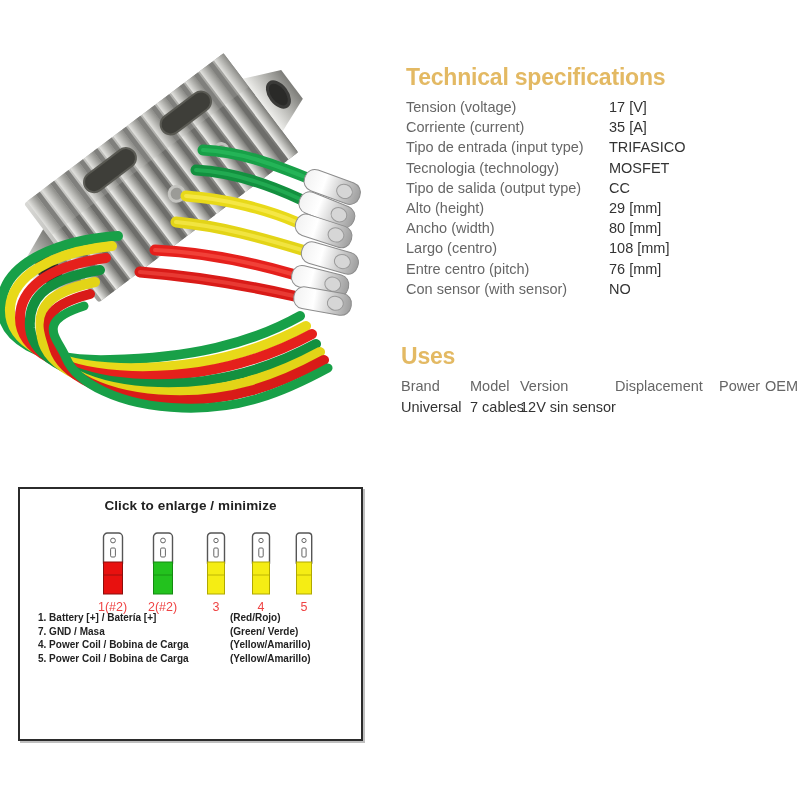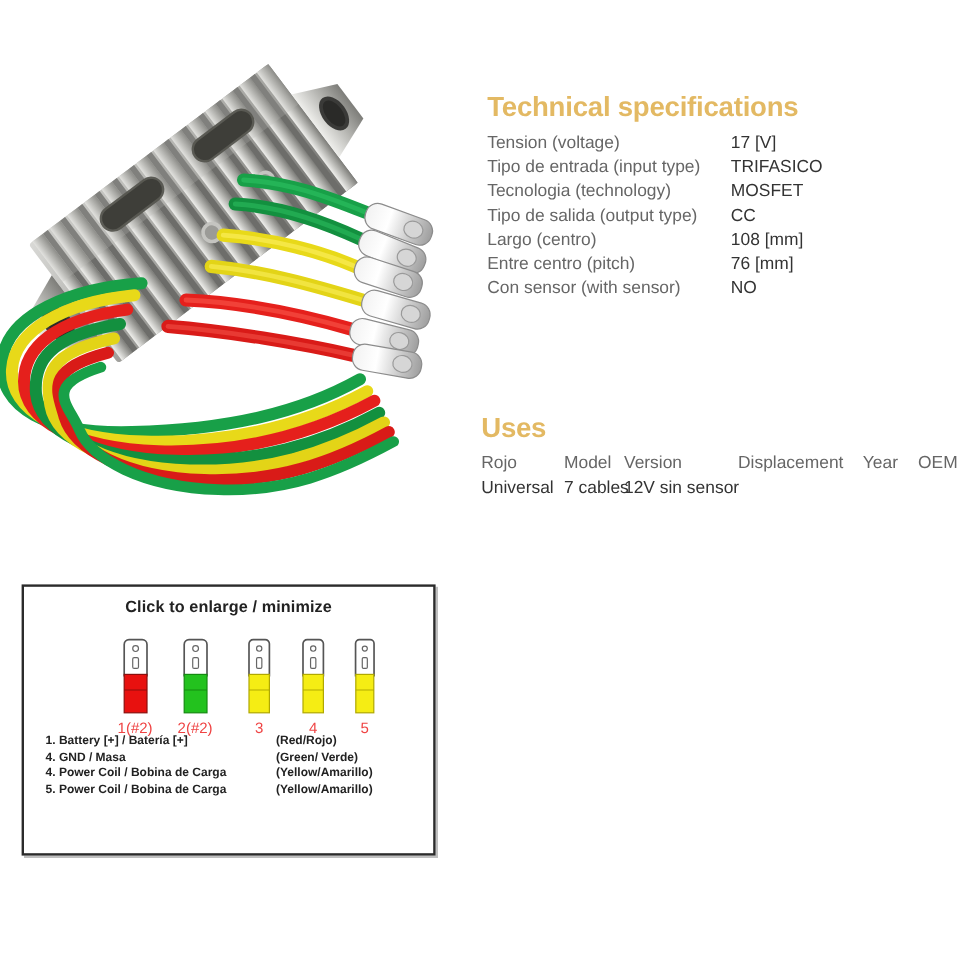--- a/index.html
+++ b/index.html
@@ -27,21 +27,20 @@
     background: #ffffff;
   }
   #photo-svg { display: block; }
 
   
   #spec-panel {
     position: absolute;
     left: 406px;
     top: 64px;
     width: 392px;
-    margin-top: 12px;
   }
   .section-heading {
     font-size: 23px;
     font-weight: bold;
     color: #e3b963;
     letter-spacing: -0.2px;
     margin: 0 0 7px 0;
     line-height: 26px;
   }
   .spec-table {
@@ -91,21 +90,21 @@
   .col-disp { width: 104px; }
   .col-year { width: 46px; }
   .col-oem { width: 28px; }
 
   
   #pinout-box {
     position: absolute;
     left: 18px;
     top: 487px;
     width: 345px;
-    height: 226px;
+    height: 254px;
     background: #ffffff;
     border: 2px solid #2b2b2b;
     box-shadow: 2px 2px 0 rgba(0,0,0,0.25);
     box-sizing: border-box;
   }
   #pinout-title {
     text-align: center;
     font-size: 13.5px;
     font-weight: bold;
     color: #222222;
@@ -302,30 +301,42 @@
 
 <div id="spec-panel">
   <div class="section-heading">Technical specifications</div>
   <table class="spec-table">
     <tbody>
       <tr>
         <td class="spec-label">Tension (voltage)</td>
         <td class="spec-value">17 [V]</td>
       </tr>
       <tr>
+        <td class="spec-label">Corriente (current)</td>
+        <td class="spec-value">35 [A]</td>
+      </tr>
+      <tr>
         <td class="spec-label">Tipo de entrada (input type)</td>
         <td class="spec-value">TRIFASICO</td>
       </tr>
       <tr>
         <td class="spec-label">Tecnologia (technology)</td>
         <td class="spec-value">MOSFET</td>
       </tr>
       <tr>
         <td class="spec-label">Tipo de salida (output type)</td>
         <td class="spec-value">CC</td>
+      </tr>
+      <tr>
+        <td class="spec-label">Alto (height)</td>
+        <td class="spec-value">29 [mm]</td>
+      </tr>
+      <tr>
+        <td class="spec-label">Ancho (width)</td>
+        <td class="spec-value">80 [mm]</td>
       </tr>
       <tr>
         <td class="spec-label">Largo (centro)</td>
         <td class="spec-value">108 [mm]</td>
       </tr>
       <tr>
         <td class="spec-label">Entre centro (pitch)</td>
         <td class="spec-value">76 [mm]</td>
       </tr>
       <tr>
@@ -334,25 +345,25 @@
       </tr>
     </tbody>
   </table>
 </div>
 
 <div id="uses-panel">
   <div class="section-heading">Uses</div>
   <table class="uses-table">
     <thead>
       <tr>
-        <th class="col-brand">Rojo</th>
+        <th class="col-brand">Brand</th>
         <th class="col-model">Model</th>
         <th class="col-version">Version</th>
         <th class="col-disp">Displacement</th>
-        <th class="col-year">Year</th>
+        <th class="col-year">Power</th>
         <th class="col-oem">OEM</th>
       </tr>
     </thead>
     <tbody>
       <tr>
         <td>Universal</td>
         <td>7 cables</td>
         <td>12V sin sensor</td>
         <td></td>
         <td></td>
@@ -425,21 +436,21 @@
   </div>
 
   <div id="legend">
     <table class="legend-table">
       <tbody>
         <tr>
           <td class="legend-desc">1. Battery [+] / Batería [+]</td>
           <td class="legend-color">(Red/Rojo)</td>
         </tr>
         <tr>
-          <td class="legend-desc">4. GND / Masa</td>
+          <td class="legend-desc">7. GND / Masa</td>
           <td class="legend-color">(Green/ Verde)</td>
         </tr>
         <tr>
           <td class="legend-desc">4. Power Coil / Bobina de Carga</td>
           <td class="legend-color">(Yellow/Amarillo)</td>
         </tr>
         <tr>
           <td class="legend-desc">5. Power Coil / Bobina de Carga</td>
           <td class="legend-color">(Yellow/Amarillo)</td>
         </tr>

